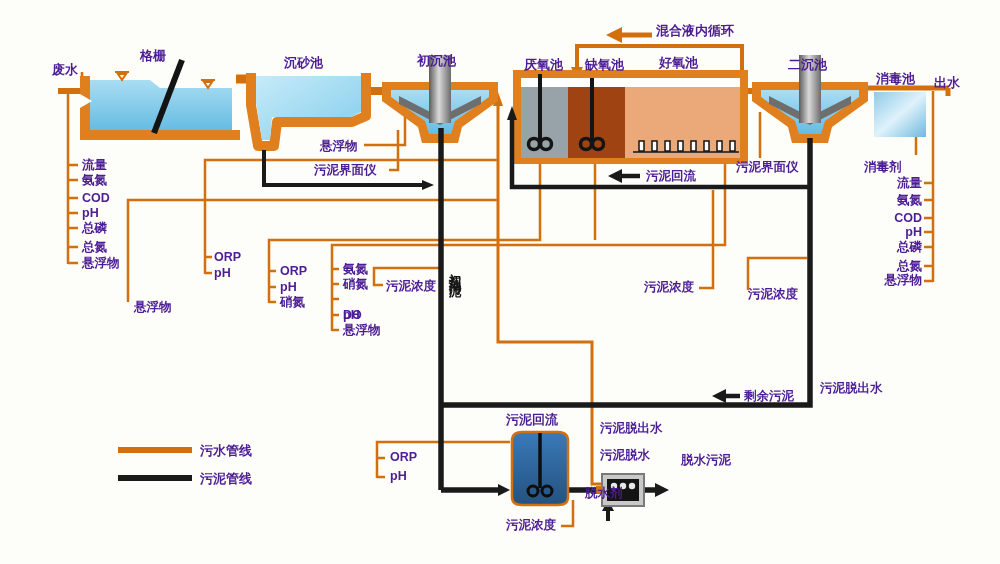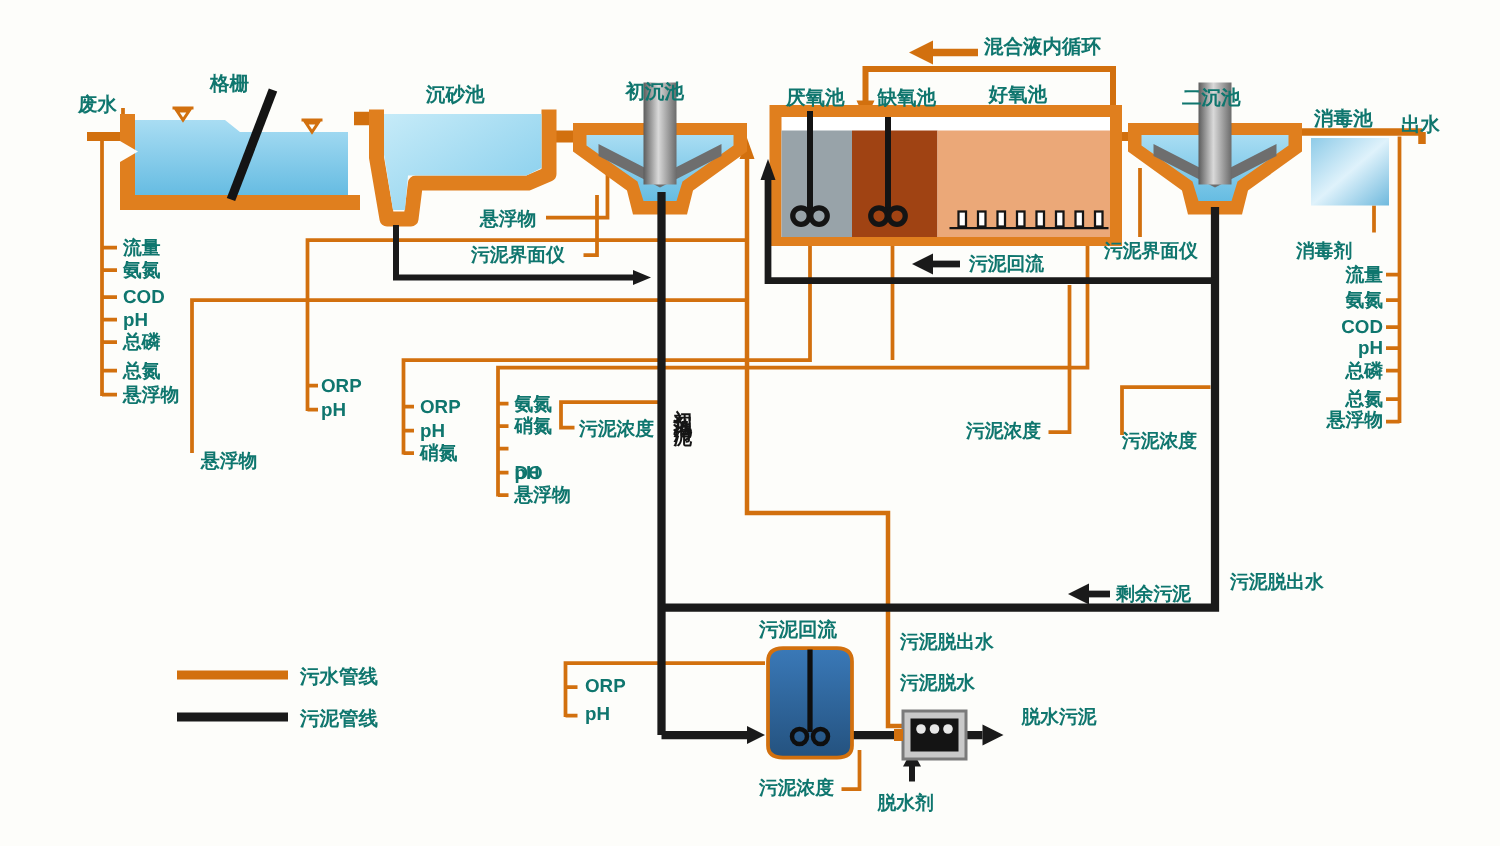--- a/index.html
+++ b/index.html
@@ -1,19 +1,19 @@
 <!DOCTYPE html>
 <html><head>
 <meta charset="utf-8">
 <style>
   html,body{margin:0;padding:0;}
   #stage{position:relative;width:1000px;height:564px;background:#fdfdfa;overflow:hidden;
          font-family:"Liberation Sans","DejaVu Sans",sans-serif;}
   #pipes{position:absolute;left:0;top:0;}
-  .lbl{position:absolute;font-size:13px;font-weight:700;color:#0f766e;white-space:nowrap;line-height:15px;}
+  .lbl{position:absolute;font-size:13px;font-weight:700;color:#4c1d95;white-space:nowrap;line-height:15px;}
   .sm{font-size:12.5px;font-weight:700;}
   .rt{text-align:right;width:80px;}
   .vlbl{position:absolute;writing-mode:vertical-rl;font-size:12.5px;font-weight:700;color:#151515;
         letter-spacing:3px;line-height:16px;}
 </style>
 </head>
 <body>
 
 <div id="stage">
 
@@ -249,19 +249,19 @@
 <div class="lbl sm rt" style="left:842px;top:240px">总磷</div>
 <div class="lbl sm rt" style="left:842px;top:259px">总氮</div>
 <div class="lbl sm rt" style="left:842px;top:273px">悬浮物</div>
 
 <div class="lbl" style="left:506px;top:412px">污泥回流</div>
 <div class="lbl sm" style="left:600px;top:421px">污泥脱出水</div>
 <div class="lbl sm" style="left:600px;top:448px">污泥脱水</div>
 <div class="lbl sm" style="left:390px;top:450px">ORP</div>
 <div class="lbl sm" style="left:390px;top:469px">pH</div>
 <div class="lbl sm" style="left:506px;top:518px">污泥浓度</div>
-<div class="lbl sm" style="left:585px;top:528px">脱水剂</div>
-<div class="lbl sm" style="left:681px;top:471px">脱水污泥</div>
+<div class="lbl sm" style="left:585px;top:486px">脱水剂</div>
+<div class="lbl sm" style="left:681px;top:453px">脱水污泥</div>
 
 <div class="lbl" style="left:200px;top:443px">污水管线</div>
 <div class="lbl" style="left:200px;top:471px">污泥管线</div>
 
 </div>
 
 </body></html>

